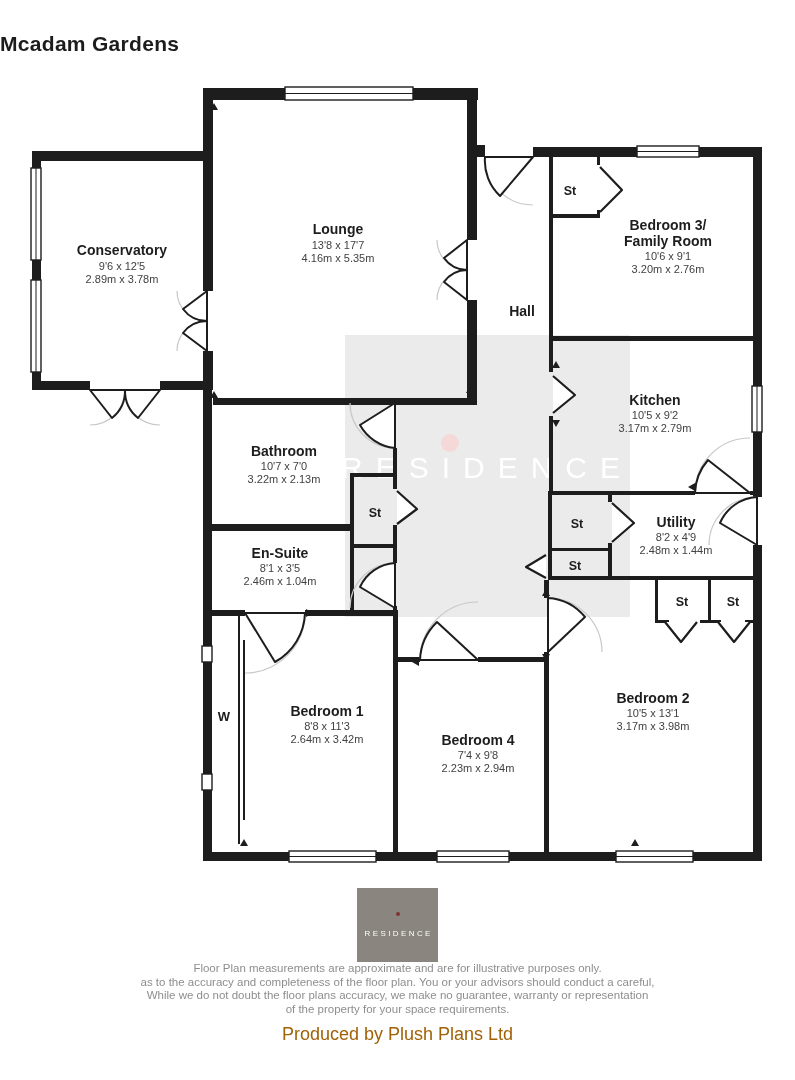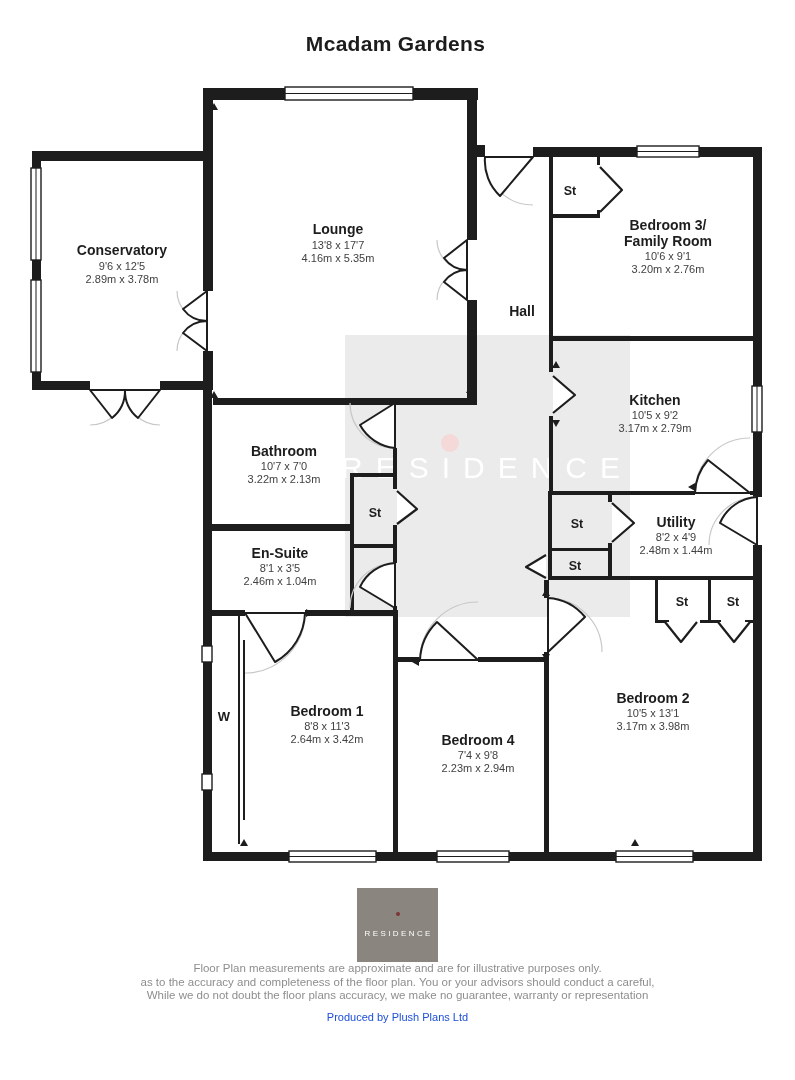--- a/index.html
+++ b/index.html
@@ -3,36 +3,36 @@
 <meta charset="utf-8">
 <style>
   html,body{margin:0;padding:0;}
   body{
     width:795px;height:1080px;background:#ffffff;
     font-family:"Liberation Sans", sans-serif;
     position:relative;overflow:hidden;
   }
   .page-title{
     position:absolute;top:32px;left:0;width:791px;
-    text-align:center;font-size:21px;font-weight:bold;color:#1c1c1c;
+    text-align:left;font-size:21px;font-weight:bold;color:#1c1c1c;
     letter-spacing:.3px;
   }
   svg.plan{position:absolute;left:0;top:0;}
   .logo{
     position:absolute;left:357px;top:888px;width:81px;height:74px;
     background:#8a857e;display:flex;flex-direction:column;
     align-items:center;justify-content:center;
   }
   .logo-dot{width:4px;height:4px;border-radius:50%;background:#7d3535;margin-bottom:13px;}
   .logo-text{color:#ffffff;font-size:8px;letter-spacing:2.4px;padding-left:2.4px;white-space:nowrap;}
   .footer{
     position:absolute;top:962px;left:0;width:795px;text-align:center;
   }
   .footer .line{font-size:11.5px;line-height:13.5px;color:#8e8e8e;}
-  .footer .produced{margin-top:8px;font-size:11px;color:#1d4ed8;}
+  .footer .produced{margin-top:8px;font-size:18px;color:#a16207;}
 </style>
 </head>
 <body>
 
 <div class="page-title">Mcadam Gardens</div>
 
 <svg class="plan" width="795" height="1080" viewBox="0 0 795 1080">
 
   <g>
     <rect x="345" y="335" width="285" height="282" fill="#ebebeb"></rect>
@@ -253,14 +253,15 @@
 
 <div class="logo">
   <span class="logo-dot"></span>
   <span class="logo-text">RESIDENCE</span>
 </div>
 
 <div class="footer">
   <div class="line">Floor Plan measurements are approximate and are for illustrative purposes only.</div>
   <div class="line">as to the accuracy and completeness of the floor plan. You or your advisors should conduct a careful,</div>
   <div class="line">While we do not doubt the floor plans accuracy, we make no guarantee, warranty or representation</div>
+  <div class="line">of the property for your space requirements.</div>
   <div class="produced">Produced by Plush Plans Ltd</div>
 </div>
 
 </body></html>

